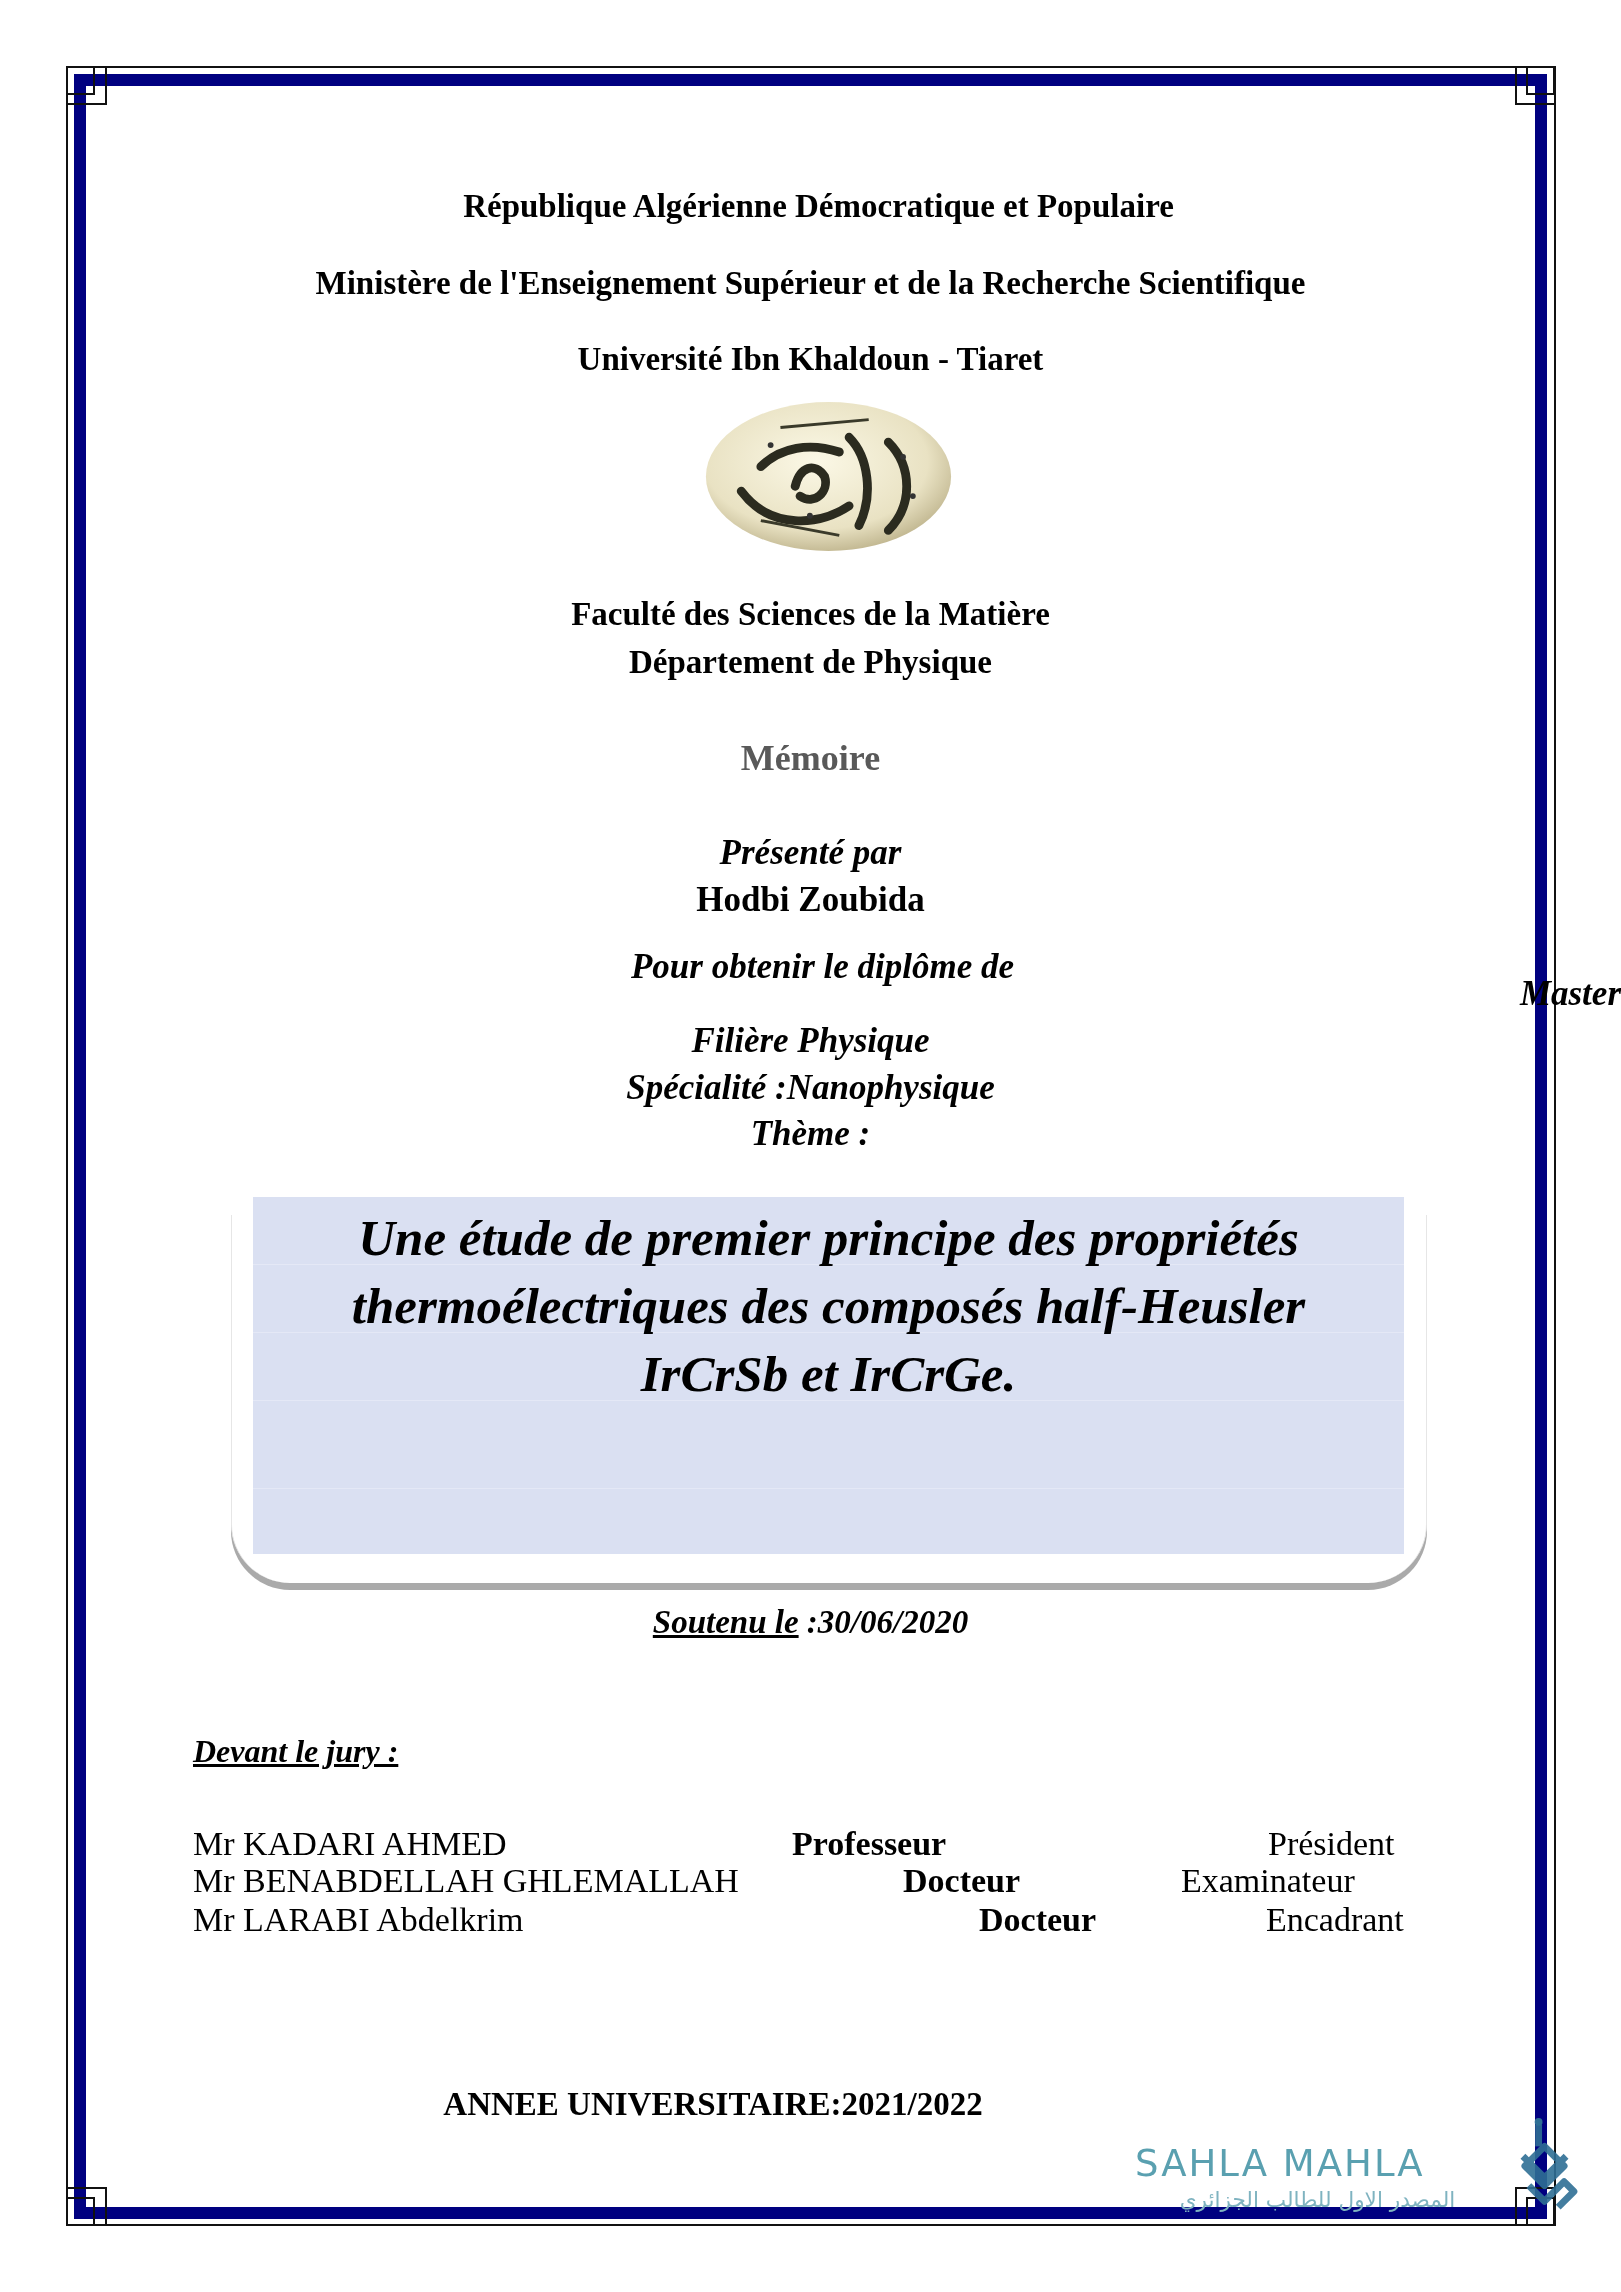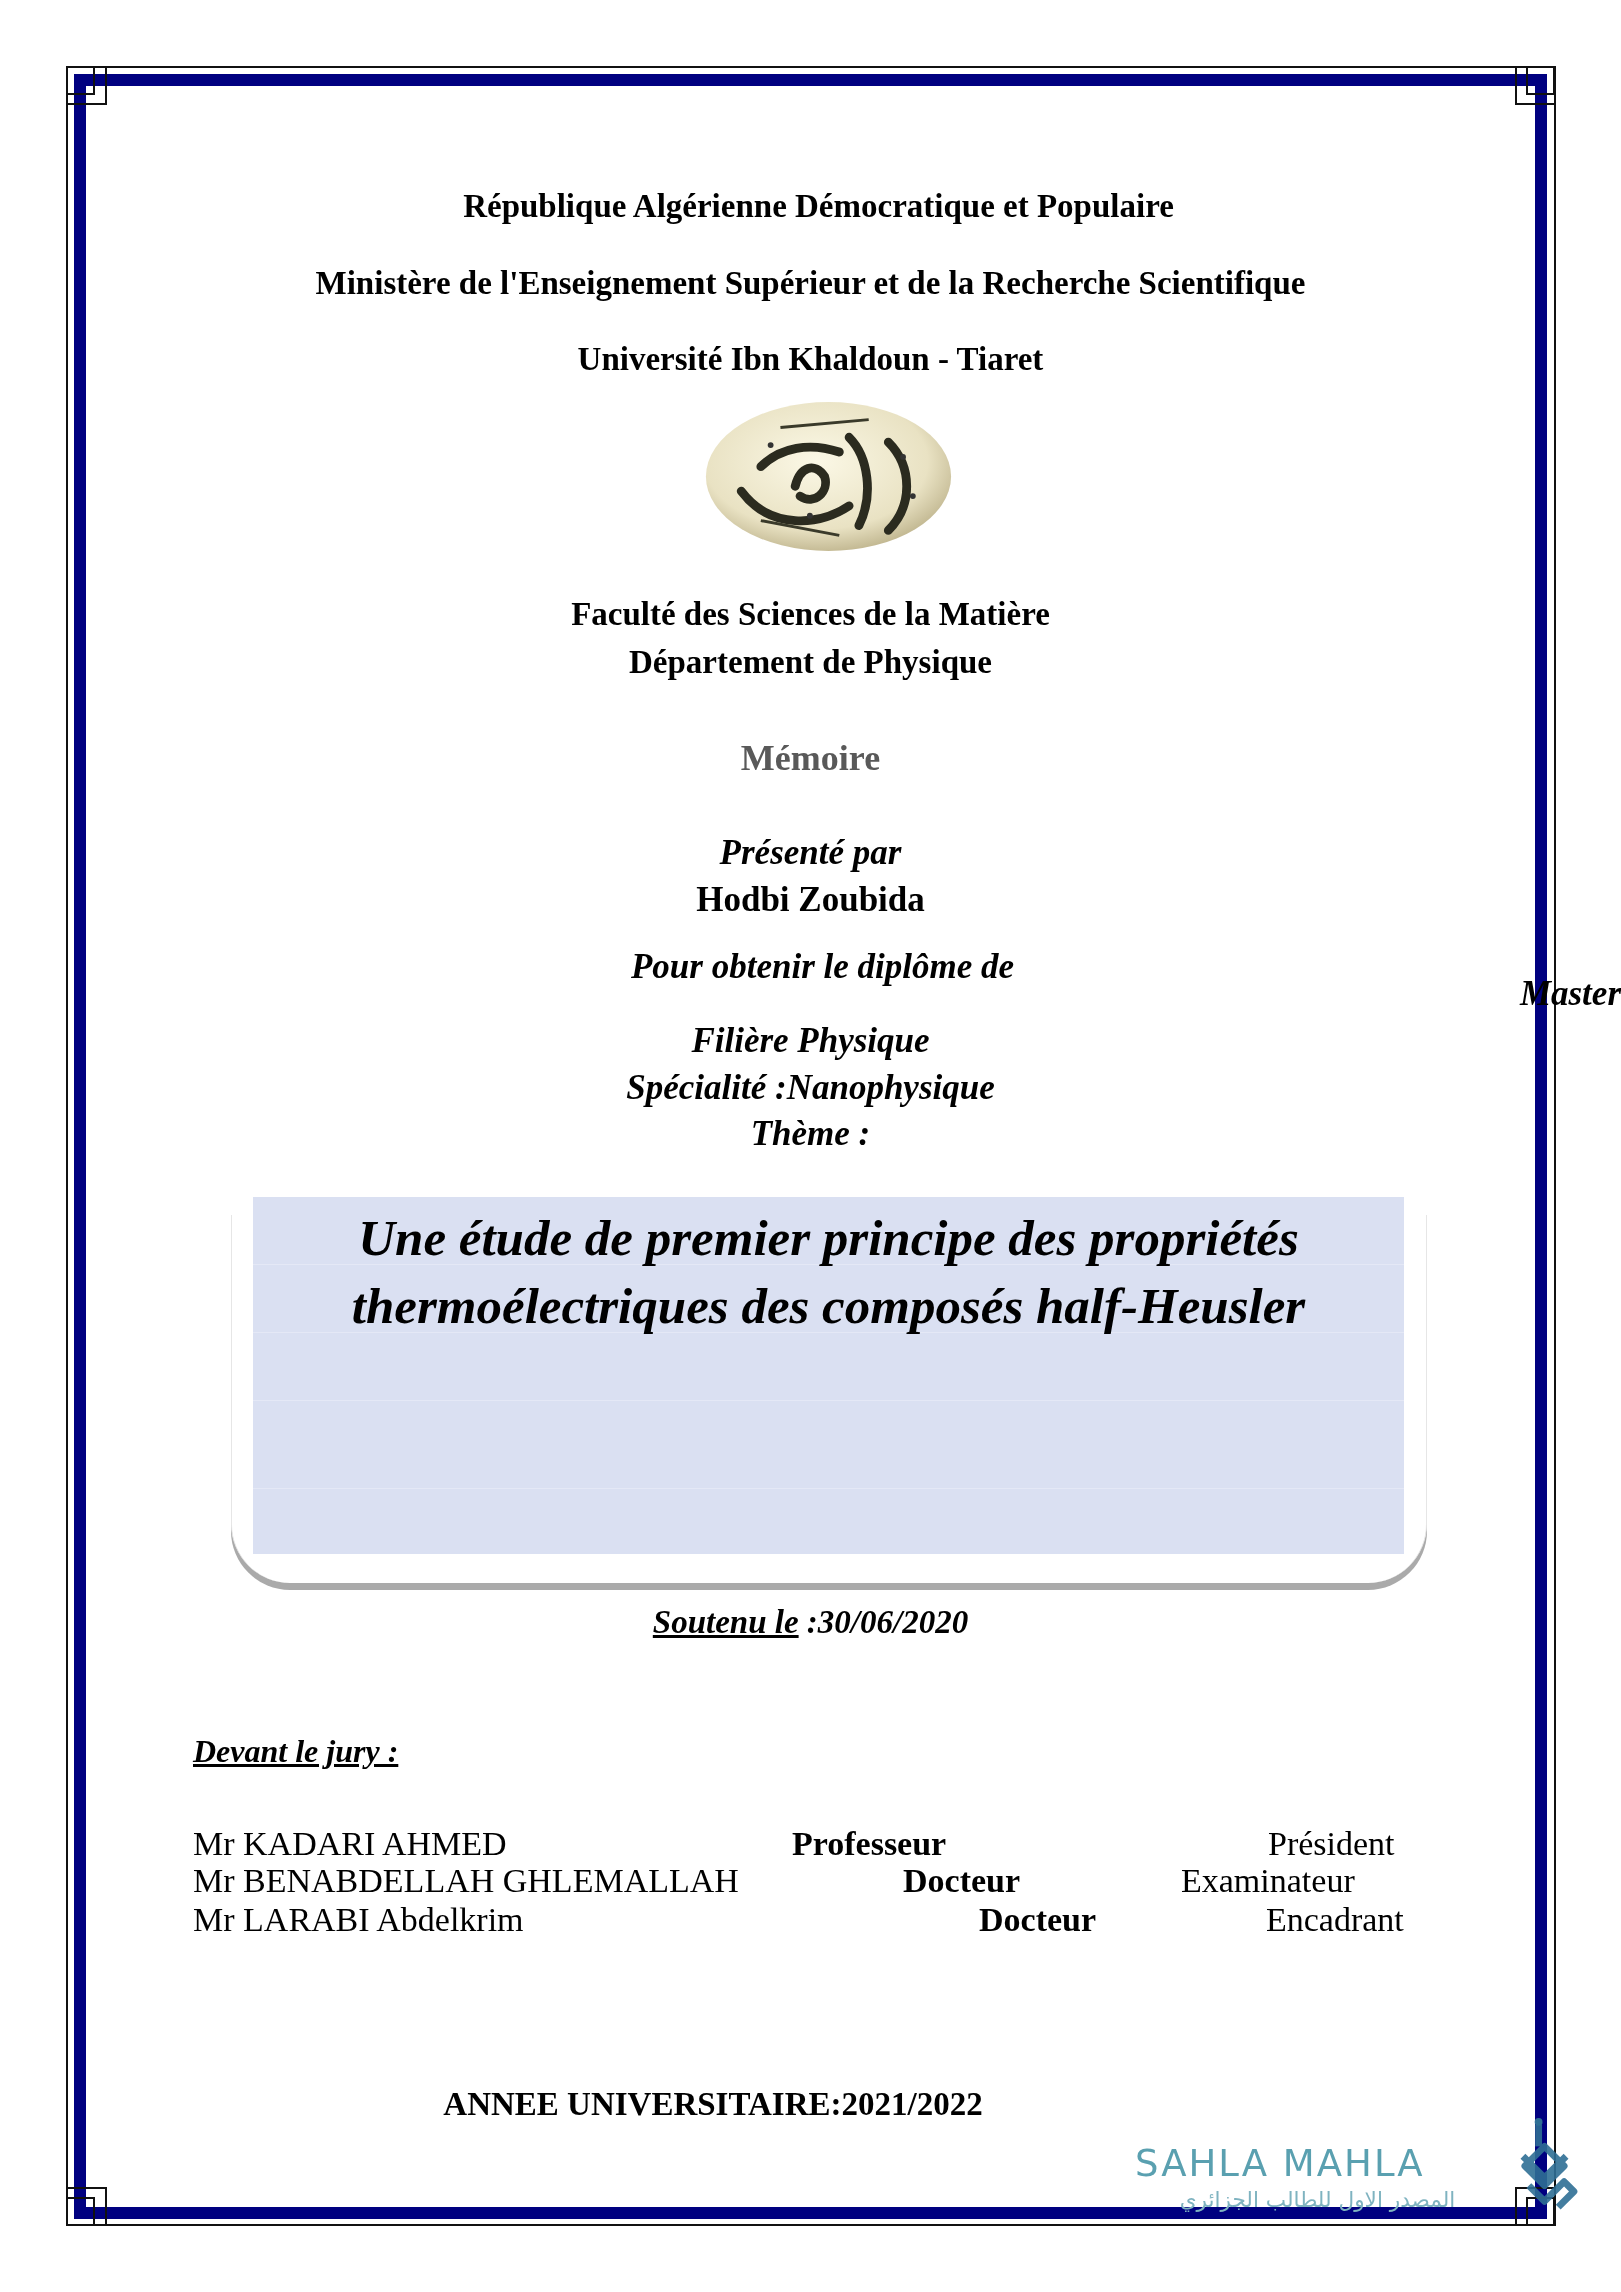--- a/index.html
+++ b/index.html
@@ -122,20 +122,21 @@
 
 <div class="theme-shell"></div>
 <div class="theme-box"></div>
 <div class="theme-rule" style="top:1264px"></div>
 <div class="theme-rule" style="top:1332px"></div>
 <div class="theme-rule" style="top:1400px"></div>
 <div class="theme-rule" style="top:1488px"></div>
 <div class="theme-text">
   <div>Une étude de premier principe des propriétés</div>
   <div>thermoélectriques des composés half-Heusler</div>
+  <div>IrCrSb et IrCrGe.</div>
 </div>
 
 <div class="soutenu">
   <span class="u">Soutenu le</span>
   <span>:30/06/2020</span>
 </div>
 
 <div class="jury-label">Devant le jury :</div>
 
 <div class="jury-row" style="top:1825px; left:0; width:1621px;">

